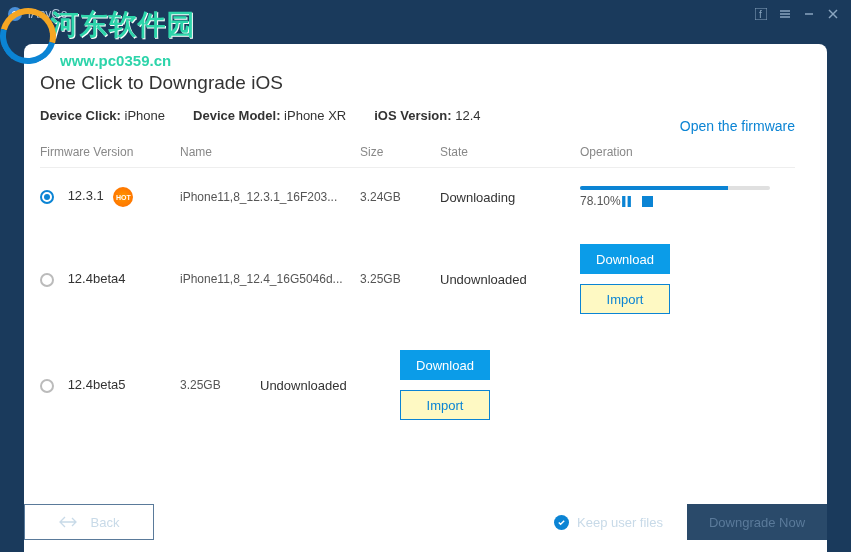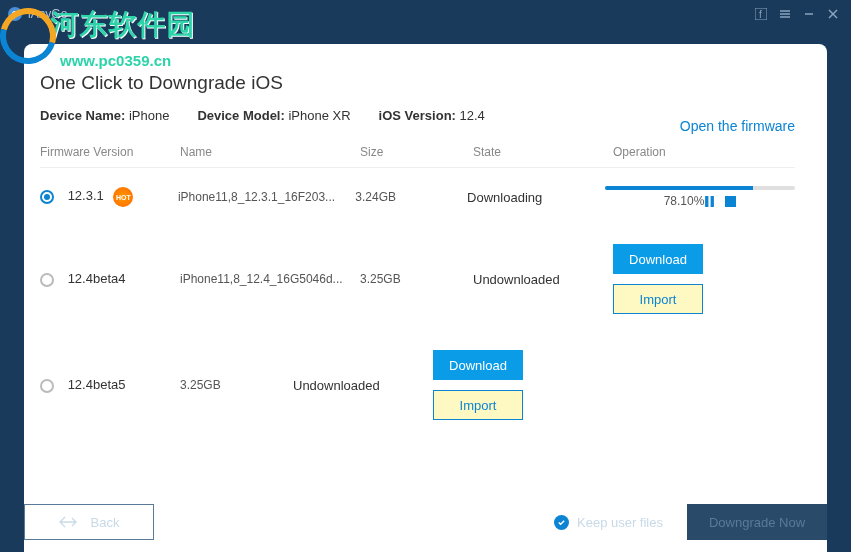--- a/index.html
+++ b/index.html
@@ -23,35 +23,35 @@
     .page-title { font-size: 19px; color: #333; font-weight: 500; }
     .open-firmware { position: absolute; top: 28px; right: 32px; color: #0b84d4; font-size: 14px; cursor: pointer; margin-top: 46px; }
     
     .device-info { margin-top: 14px; font-size: 13px; color: #333; display: flex; gap: 28px; }
     .device-info .label { font-weight: 600; }
     
     .table-header { margin-top: 22px; display: flex; font-size: 12px; color: #888; border-bottom: 1px solid #eee; padding-bottom: 8px; }
     .col-version { width: 140px; }
     .col-name { width: 180px; }
     .col-size { width: 80px; }
-    .col-state { width: 140px; margin-left: 33px; }
+    .col-state { width: 140px; }
     .col-operation { flex: 1; }
     
     .table-row { display: flex; align-items: center; padding: 18px 0; font-size: 13px; color: #333; }
     
     .radio { width: 14px; height: 14px; border: 2px solid #0b84d4; border-radius: 50%; display: inline-flex; align-items: center; justify-content: center; margin-right: 10px; cursor: pointer; vertical-align: middle; }
     .radio.unselected { border-color: #bbb; }
     .radio-dot { width: 6px; height: 6px; background: #0b84d4; border-radius: 50%; }
     
     .hot-badge { display: inline-flex; width: 20px; height: 20px; background: radial-gradient(circle, #ff9500, #ff6a00); border-radius: 50%; color: #fff; font-size: 7px; font-weight: bold; align-items: center; justify-content: center; margin-left: 6px; vertical-align: middle; }
     
     .progress-wrap { display: flex; flex-direction: column; gap: 4px; width: 100%; }
     .progress-bar { width: 190px; height: 4px; background: #e0e0e0; border-radius: 2px; overflow: hidden; }
     .progress-fill { height: 100%; background: #0b84d4; width: 78.1%; }
-    .progress-row { display: flex; align-items: center; justify-content: center; width: 190px; }
+    .progress-row { display: flex; align-items: center; justify-content: flex-start; width: 190px; }
     .progress-pct { font-size: 12px; color: #555; }
     .progress-ctrls { display: flex; gap: 10px; }
     .ctrl-pause, .ctrl-stop { color: #0b84d4; cursor: pointer; }
     .ctrl-pause svg, .ctrl-stop svg { width: 11px; height: 11px; display: block; }
     
     .btn-group { display: flex; gap: 10px; flex-direction: column; }
     .btn-download { background: #0b9ce8; color: #fff; border: none; width: 90px; height: 30px; font-size: 13px; cursor: pointer; }
     .btn-import { background: #fef9c3; color: #0b84d4; border: 1px solid #0b84d4; width: 90px; height: 30px; font-size: 13px; cursor: pointer; }
     
     .footer { position: absolute; bottom: 0; left: 0; right: 0; height: 60px; display: flex; align-items: center; padding: 0 24px; }
@@ -109,21 +109,21 @@
         <line x1="10" y1="2" x2="2" y2="10" stroke="currentColor" stroke-width="1.5"></line>
       </svg>
   </span>
 </div>
 
 <div class="main-panel">
   <div class="page-title">One Click to Downgrade iOS</div>
   <div class="open-firmware">Open the firmware</div>
 
   <div class="device-info">
-    <div><span class="label">Device Name:</span> <span>iPhone</span></div>
+    <div><span class="label">Device Click:</span> <span>iPhone</span></div>
     <div><span class="label">Device Model:</span> <span>iPhone XR</span></div>
     <div><span class="label">iOS Version:</span> <span>12.4</span></div>
   </div>
 
   <div class="table-header">
     <div class="col-version">Firmware Version</div>
     <div class="col-name">Name</div>
     <div class="col-size">Size</div>
     <div class="col-state">State</div>
     <div class="col-operation">Operation</div>

